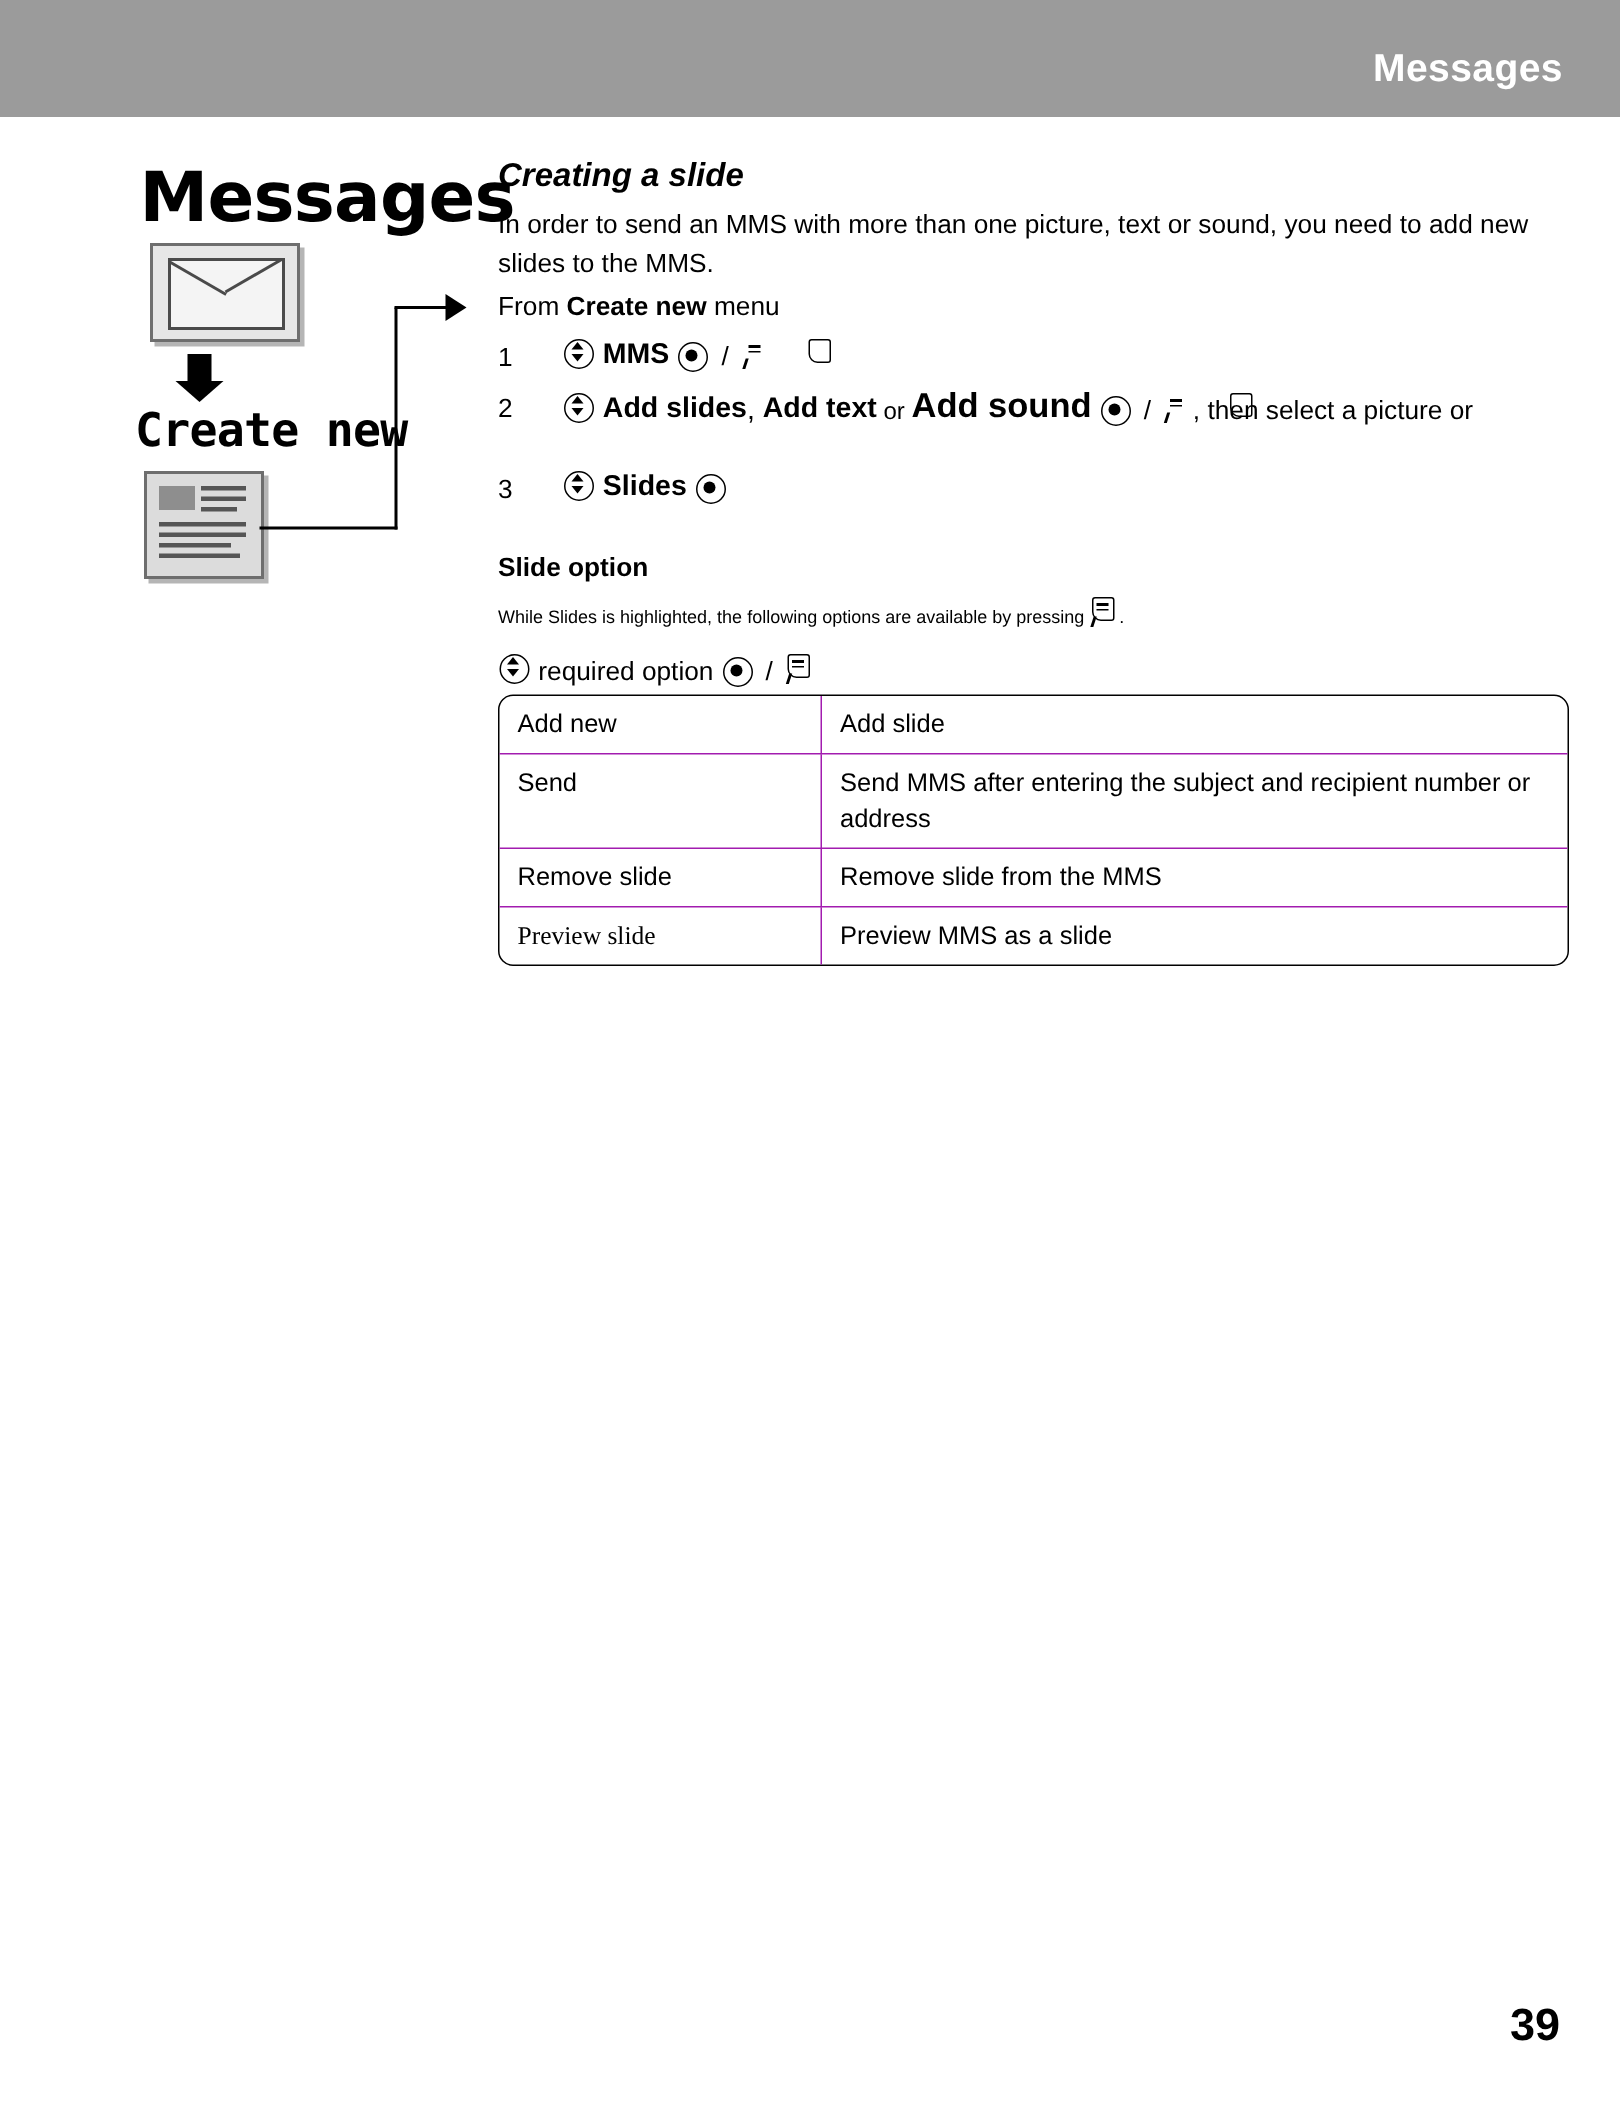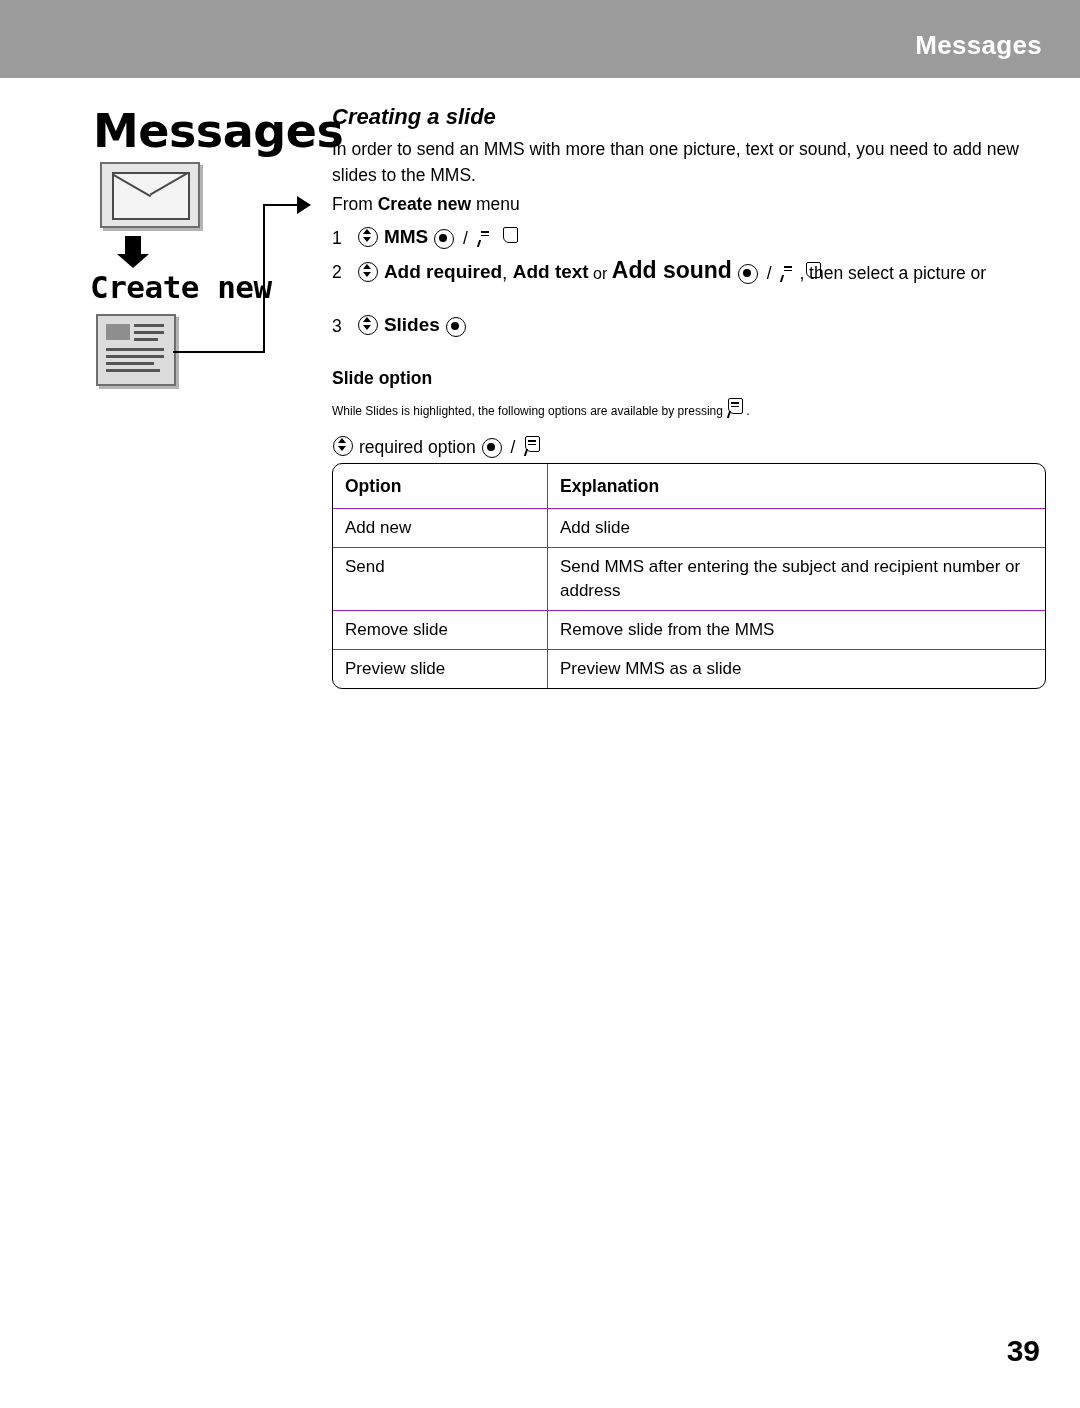--- a/index.html
+++ b/index.html
@@ -168,21 +168,21 @@
     line-height: 25px;
   }
   .step .num {
     position: absolute;
     left: 0;
     top: 2px;
     width: 16px;
     text-align: left;
   }
   .step .body {
-    margin-left: 25px;
+    margin-left: 43px;
     display: block;
   }
   .step b { font-weight: bold; }
 
   .slide-option-h {
     position: absolute;
     left: 332px;
     top: 368px;
     font-size: 17.5px;
     font-weight: bold;
@@ -307,21 +307,21 @@
   }
   .opt-table th {
     font-weight: bold;
     font-size: 17.5px;
     padding-top: 10px;
     padding-bottom: 10px;
   }
   .opt-table tr > *:first-child { width: 190px; }
   .opt-table table tr:first-child th:first-child { border-top-left-radius: 10px; }
   .opt-table table tr:first-child th:last-child  { border-top-right-radius: 10px; }
-  .opt-table table tr:last-child td:first-child  { border-bottom-left-radius: 10px; }
+  .opt-table table tr:last-child td:first-child  { border-bottom-left-radius: 10px; font-family: Liberation Serif, serif; }
   .opt-table table tr:last-child td:last-child   { border-bottom-right-radius: 10px; }
   .opt-table table tr > *:first-child { border-left: none; }
   .opt-table table tr > *:last-child  { border-right: none; }
   .opt-table table tr:first-child > * { border-top: none; }
   .opt-table table tr:last-child  > * { border-bottom: none; }
 
   
   .page-number {
     position: absolute;
     right: 40px;
@@ -378,21 +378,21 @@
     <span class="k key-dot"><span class="ring"></span><span class="dot"></span></span>
     <span class="sep">/</span>
     <span class="k key-soft"><span class="body"></span><span class="bar"></span><span class="bar2"></span><span class="stem"></span></span>
   </span>
 </div>
 
 <div class="step" style="left:332px; top:258px; width:712px;">
   <span class="num">2</span>
   <span class="body">
     <span class="k key-nav"><span class="ring"></span><span class="tri-up"></span><span class="tri-dn"></span></span>
-    <b style="font-size:19px; vertical-align:1px;">Add required</b><span style="font-size:19px;">, </span><b style="font-size:19px; vertical-align:1px;">Add text</b><span style="font-size:16px;"> or </span><b style="font-size:23px; vertical-align:1px;">Add sound</b>
+    <b style="font-size:19px; vertical-align:1px;">Add slides</b><span style="font-size:19px;">, </span><b style="font-size:19px; vertical-align:1px;">Add text</b><span style="font-size:16px;"> or </span><b style="font-size:23px; vertical-align:1px;">Add sound</b>
     <span class="k key-dot"><span class="ring"></span><span class="dot"></span></span>
     <span class="sep">/</span>
     <span class="k key-soft"><span class="body"></span><span class="bar"></span><span class="bar2"></span><span class="stem"></span></span><span>, then select a picture or</span>
   </span>
 </div>
 
 <div class="step" style="left:332px; top:312px;">
   <span class="num">3</span>
   <span class="body">
     <span class="k key-nav"><span class="ring"></span><span class="tri-up"></span><span class="tri-dn"></span></span>
@@ -411,24 +411,20 @@
   <span class="k key-nav"><span class="ring"></span><span class="tri-up"></span><span class="tri-dn"></span></span>
   <span>required option</span>
   <span class="k key-dot"><span class="ring"></span><span class="dot"></span></span>
   <span class="sep">/</span>
   <span class="k key-soft"><span class="body"></span><span class="bar"></span><span class="bar2"></span><span class="stem"></span></span>
 </div>
 
 <div class="opt-table">
   <table>
     <tbody>
-        <tr>
-      <th>Option</th>
-      <th>Explanation</th>
-    </tr>
     <tr>
       <td>Add new</td>
       <td>Add slide</td>
     </tr>
     <tr>
       <td>Send</td>
       <td>Send MMS after entering the subject and recipient number or address</td>
     </tr>
     <tr>
       <td>Remove slide</td>

